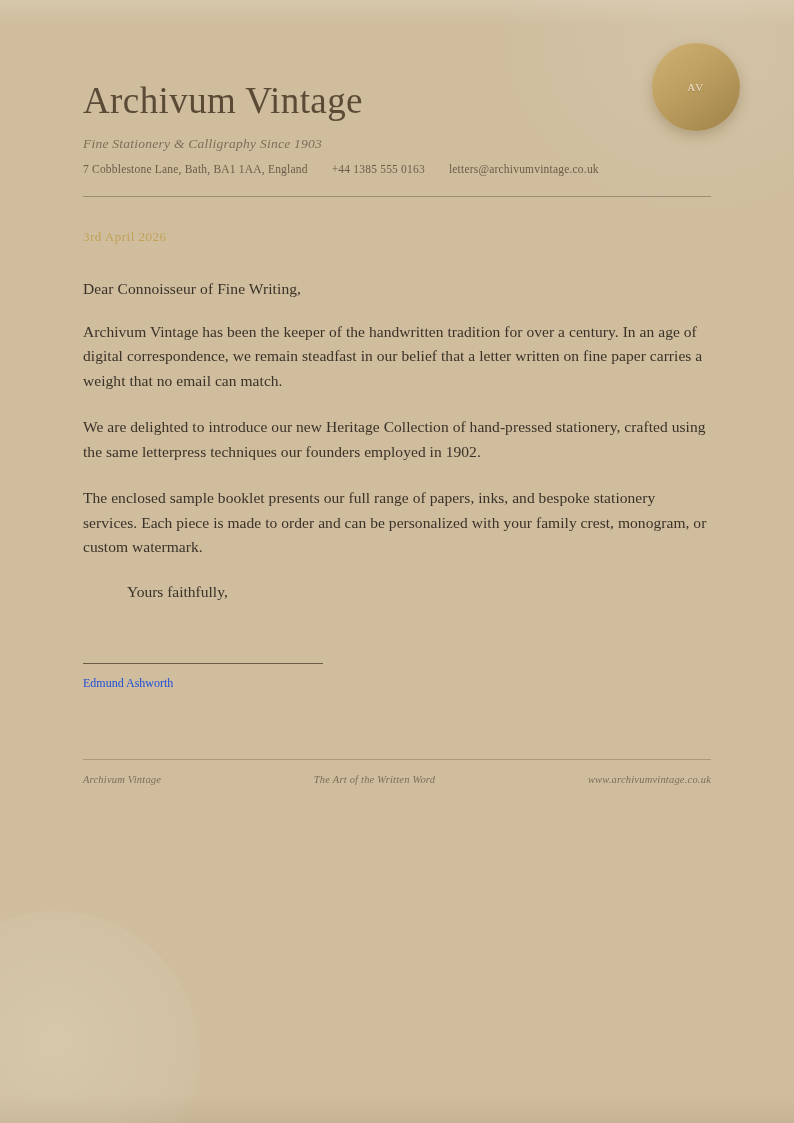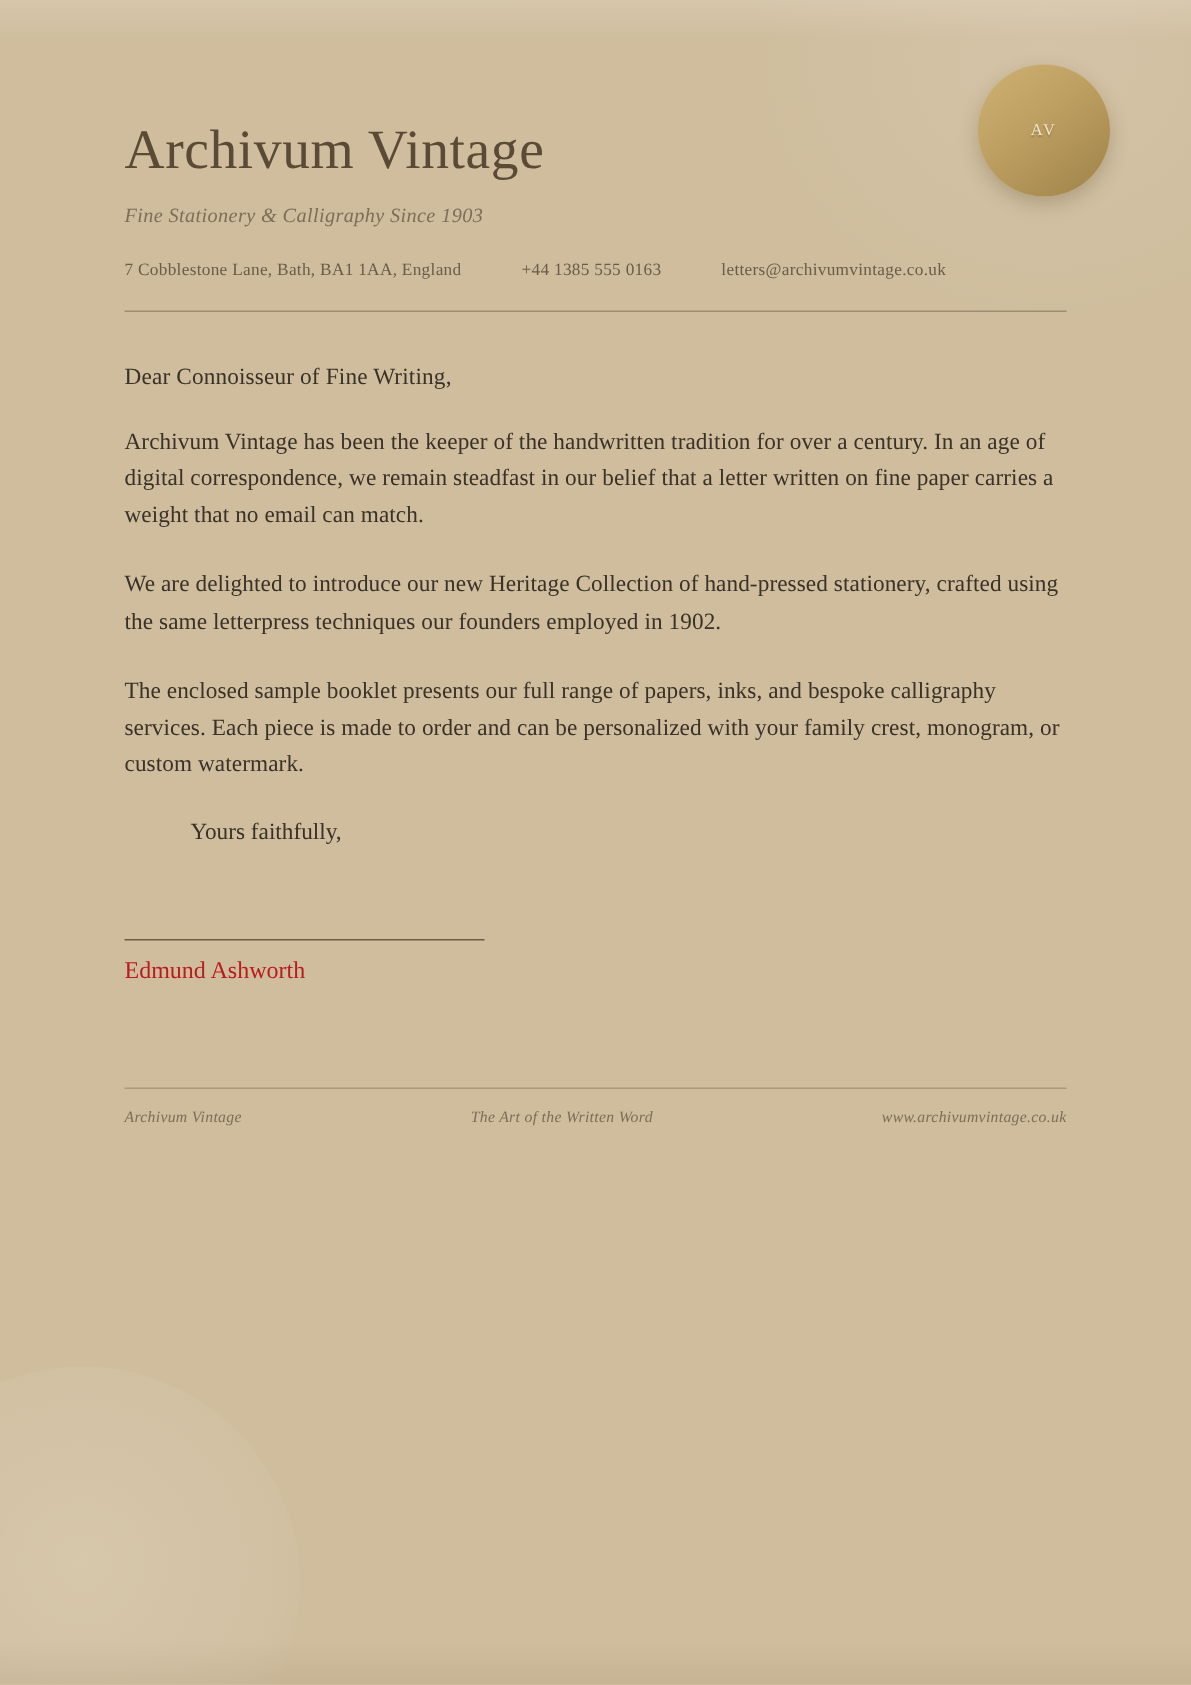--- a/index.html
+++ b/index.html
@@ -69,27 +69,26 @@
     font-weight: normal;
   }
   .brand-tagline {
     margin: 15px 0 0 0;
     font-size: 13.5px;
     font-style: italic;
     color: #7d6e58;
     letter-spacing: 0.25px;
   }
   .contact-row {
-    margin-top: 22px;
+    margin-top: 11px;
     display: flex;
     align-items: center;
     font-size: 11.5px;
     color: #6a5c48;
     letter-spacing: 0.2px;
-    gap: 16px;
   }
   .contact-row .contact-item + .contact-item {
     margin-left: 24px;
   }
   .rule-head {
     margin-top: 21px;
     height: 1px;
     background: #9d8d73;
     width: 100%;
   }
@@ -146,22 +145,22 @@
   .signature {
     margin-top: 62px;
   }
   .sig-rule {
     width: 240px;
     height: 1px;
     background: #6b5c48;
   }
   .sig-name {
     margin-top: 12px;
-    font-size: 16px;
-    color: #b91c1c;
+    font-size: 12px;
+    color: #1d4ed8;
   }
   .sig-role {
     margin-top: 6px;
     font-size: 15.5px;
     color: #3a3228;
   }
 
   
   .footer {
     margin-top: 68px;
@@ -209,28 +208,29 @@
       <span class="contact-item">7 Cobblestone Lane, Bath, BA1 1AA, England</span>
       <span class="contact-item">+44 1385 555 0163</span>
       <span class="contact-item">letters@archivumvintage.co.uk</span>
     </div>
 
     <div class="rule-head"></div>
   </header>
 
   <main>
 
+    <div class="letter-date">3rd April 2026</div>
 
     <div class="salutation">Dear Connoisseur of Fine Writing,</div>
 
     <p class="para">Archivum Vintage has been the keeper of the handwritten tradition for over a century. In an age of digital correspondence, we remain steadfast in our belief that a letter written on fine paper carries a weight that no email can match.</p>
 
     <p class="para">We are delighted to introduce our new Heritage Collection of hand-pressed stationery, crafted using the same letterpress techniques our founders employed in 1902.</p>
 
-    <p class="para">The enclosed sample booklet presents our full range of papers, inks, and bespoke calligraphy services. Each piece is made to order and can be personalized with your family crest, monogram, or custom watermark.</p>
+    <p class="para">The enclosed sample booklet presents our full range of papers, inks, and bespoke stationery services. Each piece is made to order and can be personalized with your family crest, monogram, or custom watermark.</p>
 
     <div class="closing">Yours faithfully,</div>
 
     <div class="signature">
       <div class="sig-rule"></div>
       <div class="sig-name">Edmund Ashworth</div>
     </div>
   </main>
 
   <footer class="footer">

